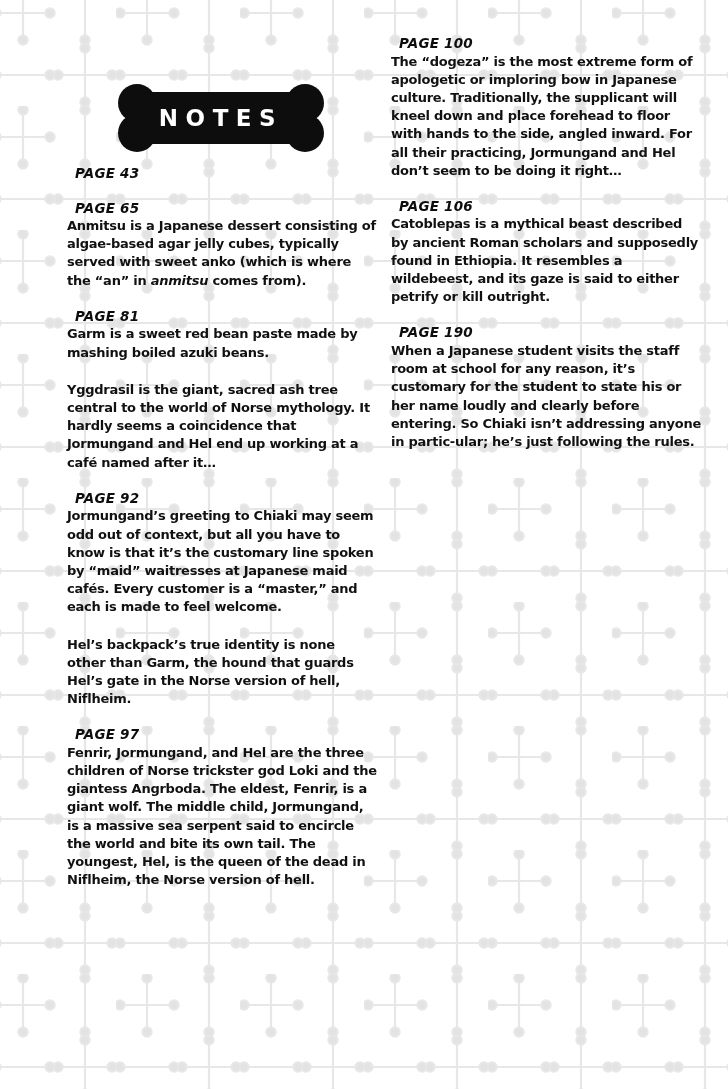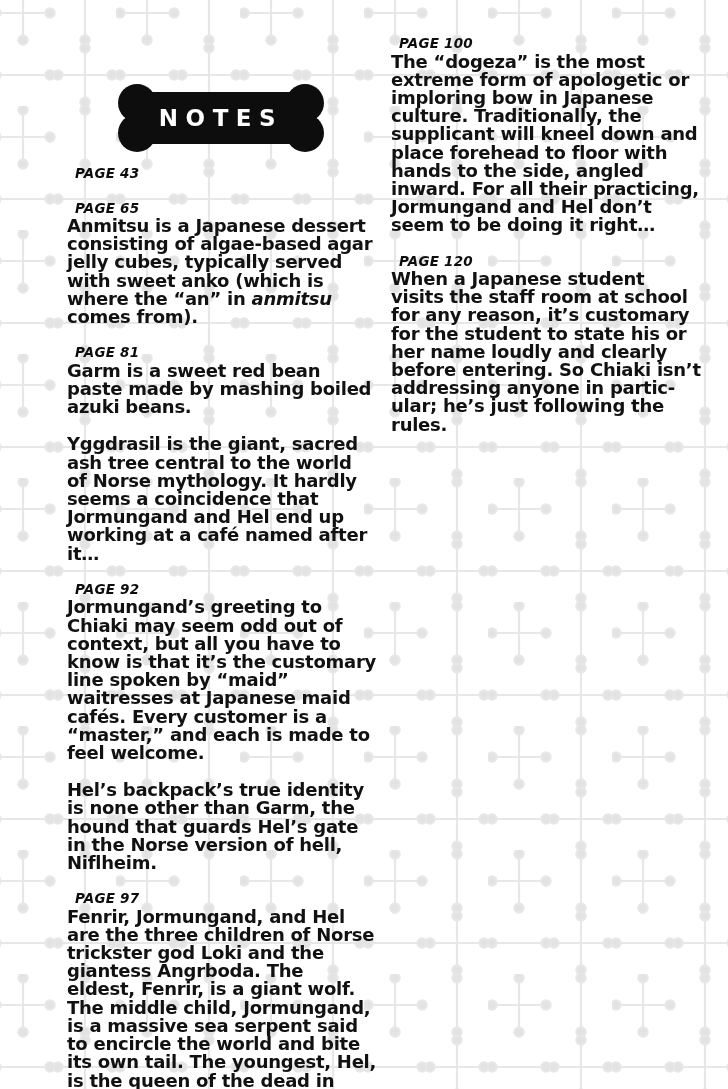--- a/index.html
+++ b/index.html
@@ -58,21 +58,21 @@
     letter-spacing: 0.2px;
     color: #0d0d0d;
     line-height: 1.15;
     margin: 0 0 1px 8px;
     white-space: nowrap;
   }
 
   .note-body {
     font-family: "DejaVu Sans", "Liberation Sans", sans-serif;
     font-weight: bold;
-    font-size: 18px;
+    font-size: 13px;
     line-height: 18.2px;
     color: #111111;
     margin: 0;
     letter-spacing: -0.25px;
     -webkit-font-smoothing: none;
   }
   .note-body em { font-style: italic; }
 </style>
 </head>
 <body>
@@ -167,21 +167,25 @@
 
   </div>
 
   <div id="col-right" class="column">
 
     <div class="note-entry">
       <p class="note-page-label">PAGE 100</p>
       <p class="note-body">The “dogeza” is the most extreme form of apologetic or imploring bow in Japanese culture. Traditionally, the supplicant will kneel down and place forehead to floor with hands to the side, angled inward. For all their practicing, Jormungand and Hel don’t seem to be doing it right…</p>
     </div>
 
+    <div class="note-entry">
+      <p class="note-page-label">PAGE 106</p>
+      <p class="note-body">Catoblepas is a mythical beast described by ancient Roman scholars and supposedly found in Ethiopia. It resembles a wildebeest, and its gaze is said to either petrify or kill outright.</p>
+    </div>
 
     <div class="note-entry">
-      <p class="note-page-label">PAGE 120</p>
+      <p class="note-page-label">PAGE 190</p>
       <p class="note-body">When a Japanese student visits the staff room at school for any reason, it’s customary for the student to state his or her name loudly and clearly before entering. So Chiaki isn’t addressing anyone in partic-ular; he’s just following the rules.</p>
     </div>
 
   </div>
 
 </div>
 
 </body></html>

